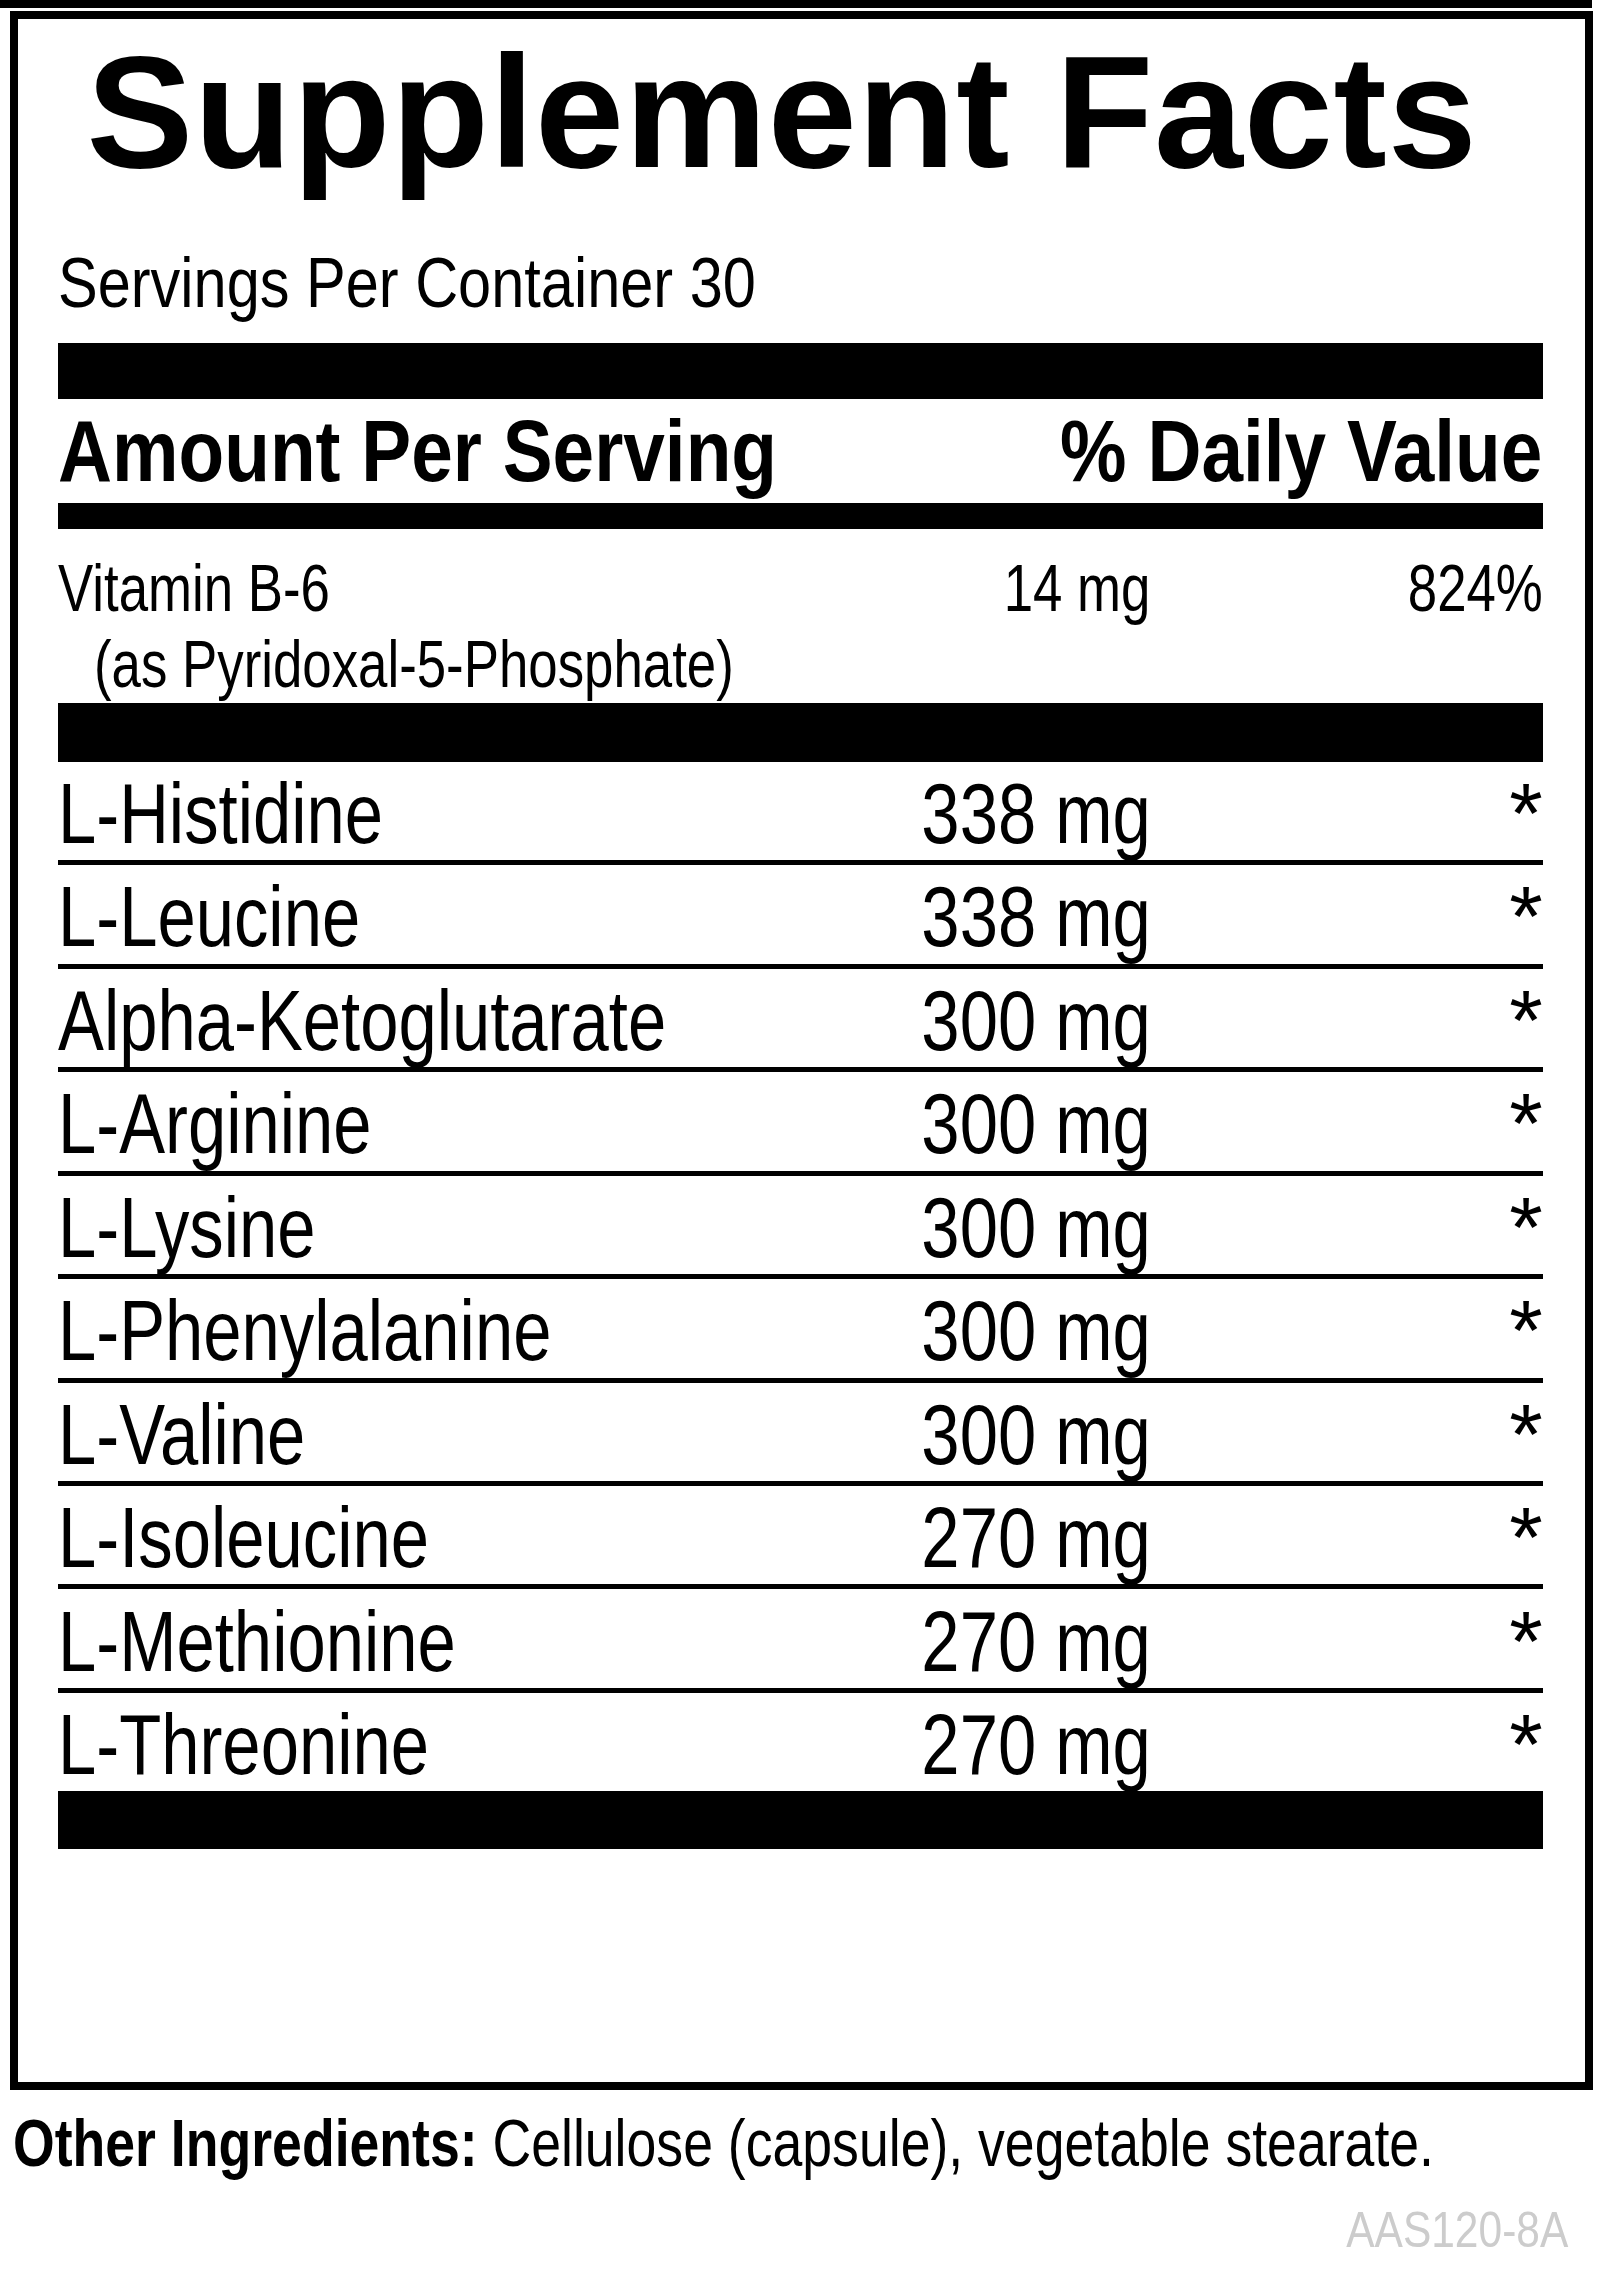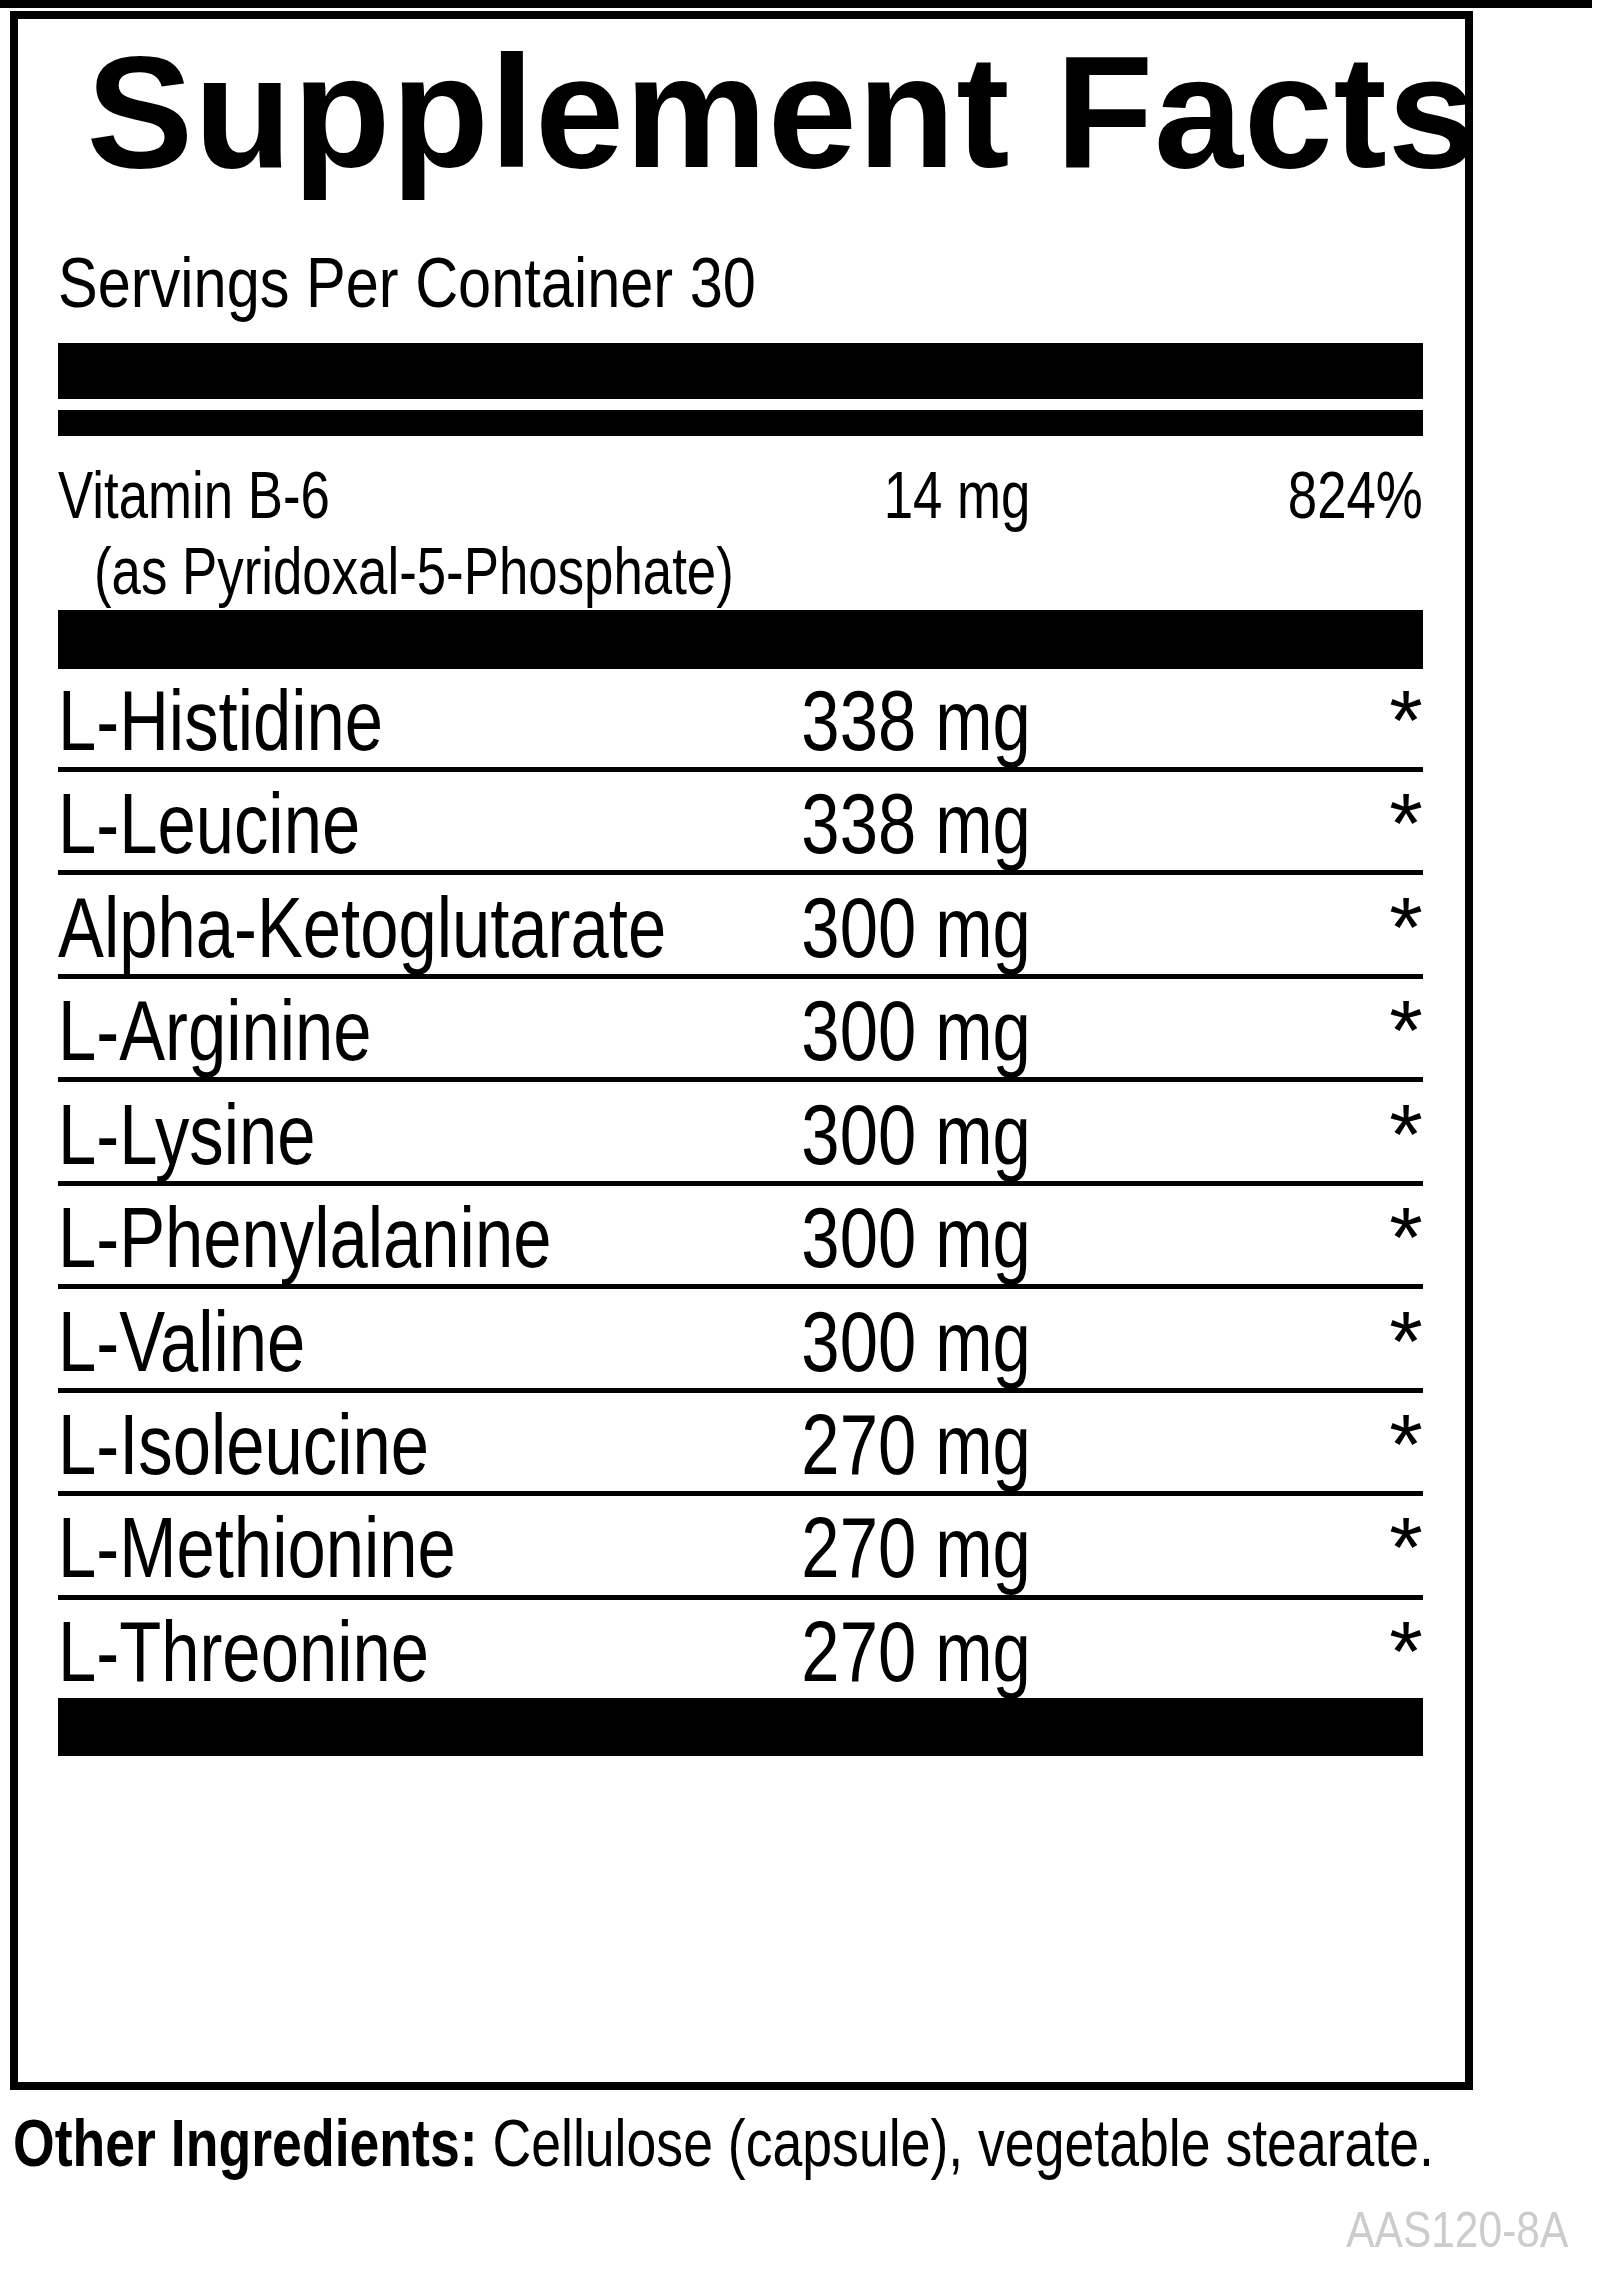--- a/index.html
+++ b/index.html
@@ -2,21 +2,21 @@
 <html style="font-size:12.8px"><head>
 <meta charset="utf-8">
 <style>
   html,body{margin:0;padding:0;}
   body{
     width:1598px;height:2295px;position:relative;background:#ffffff;
     font-family:"Liberation Sans", sans-serif;color:#000;overflow:hidden;
   }
   .top-strip{position:absolute;left:0;top:0;width:1592px;height:8px;background:#000;}
   .panel{
-    position:absolute;left:9.6px;top:11.2px;width:1463px;height:2079px;
+    position:absolute;left:9.6px;top:11.2px;width:1583px;height:2079px;
     border:8.8px solid #000;box-sizing:border-box;background:#fff;
   }
   .content{margin-left:40px;margin-right:42px;position:relative;}
   .title{
     margin:12.8px 0 0 29px;font-size:160px;font-weight:bold;line-height:1;
     letter-spacing:0.8px;white-space:nowrap;
   }
   .serving{font-size:70px;line-height:1;white-space:nowrap;}
   .serving.s1{margin-top:0;}
   .serving.s2{margin-top:56px;}
@@ -56,20 +56,24 @@
 <div class="panel">
   <div class="content">
 
     <div class="title">Supplement Facts</div>
 
 
     <div class="serving s2"><span class="cond-l85">Servings Per Container 30</span></div>
 
     <div class="bar b1"></div>
 
+    <div class="hdr">
+      <span class="cond-l85">Amount Per Serving</span>
+      <span class="dv"><span class="cond-r85">% Daily Value</span></span>
+    </div>
 
     <div class="bar b2"></div>
 
     <div class="vit">
       <div><span class="cond-l">Vitamin B-6</span></div>
       <div class="line2"><span class="cond-l">(as Pyridoxal-5-Phosphate)</span></div>
       <span class="amt"><span class="cond-r">14 mg</span></span>
       <span class="pct"><span class="cond-r">824%</span></span>
     </div>
 

